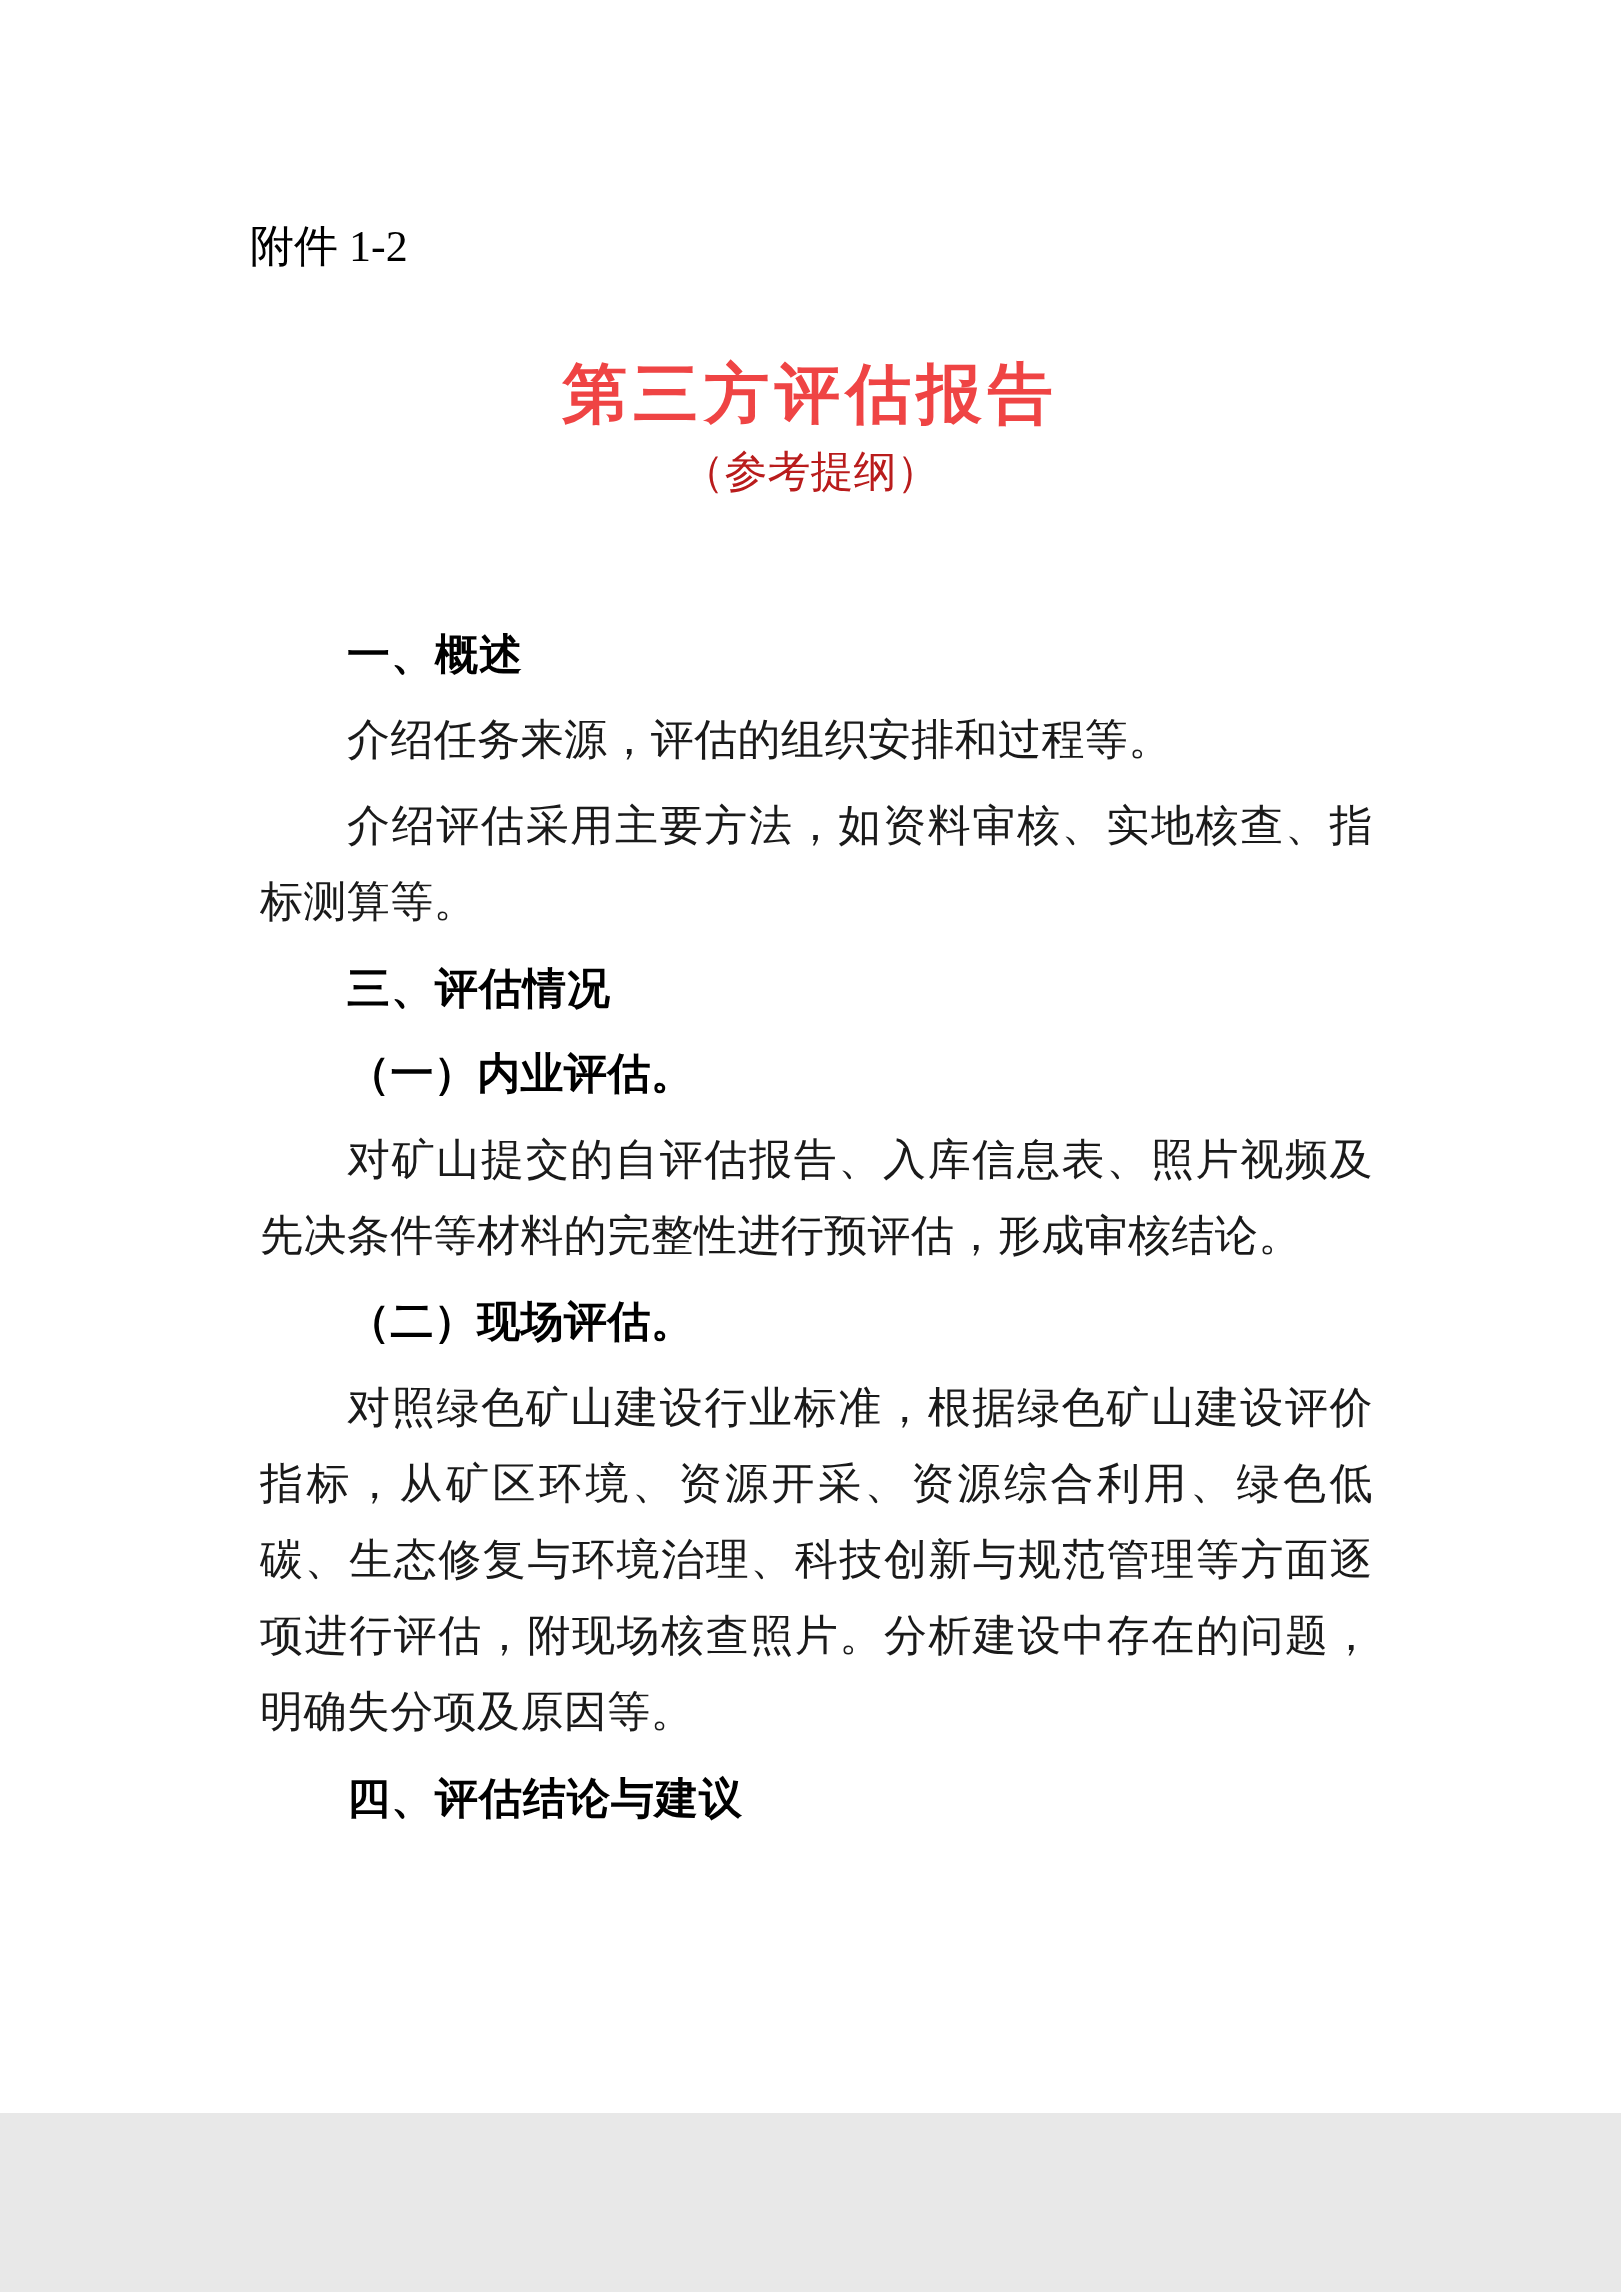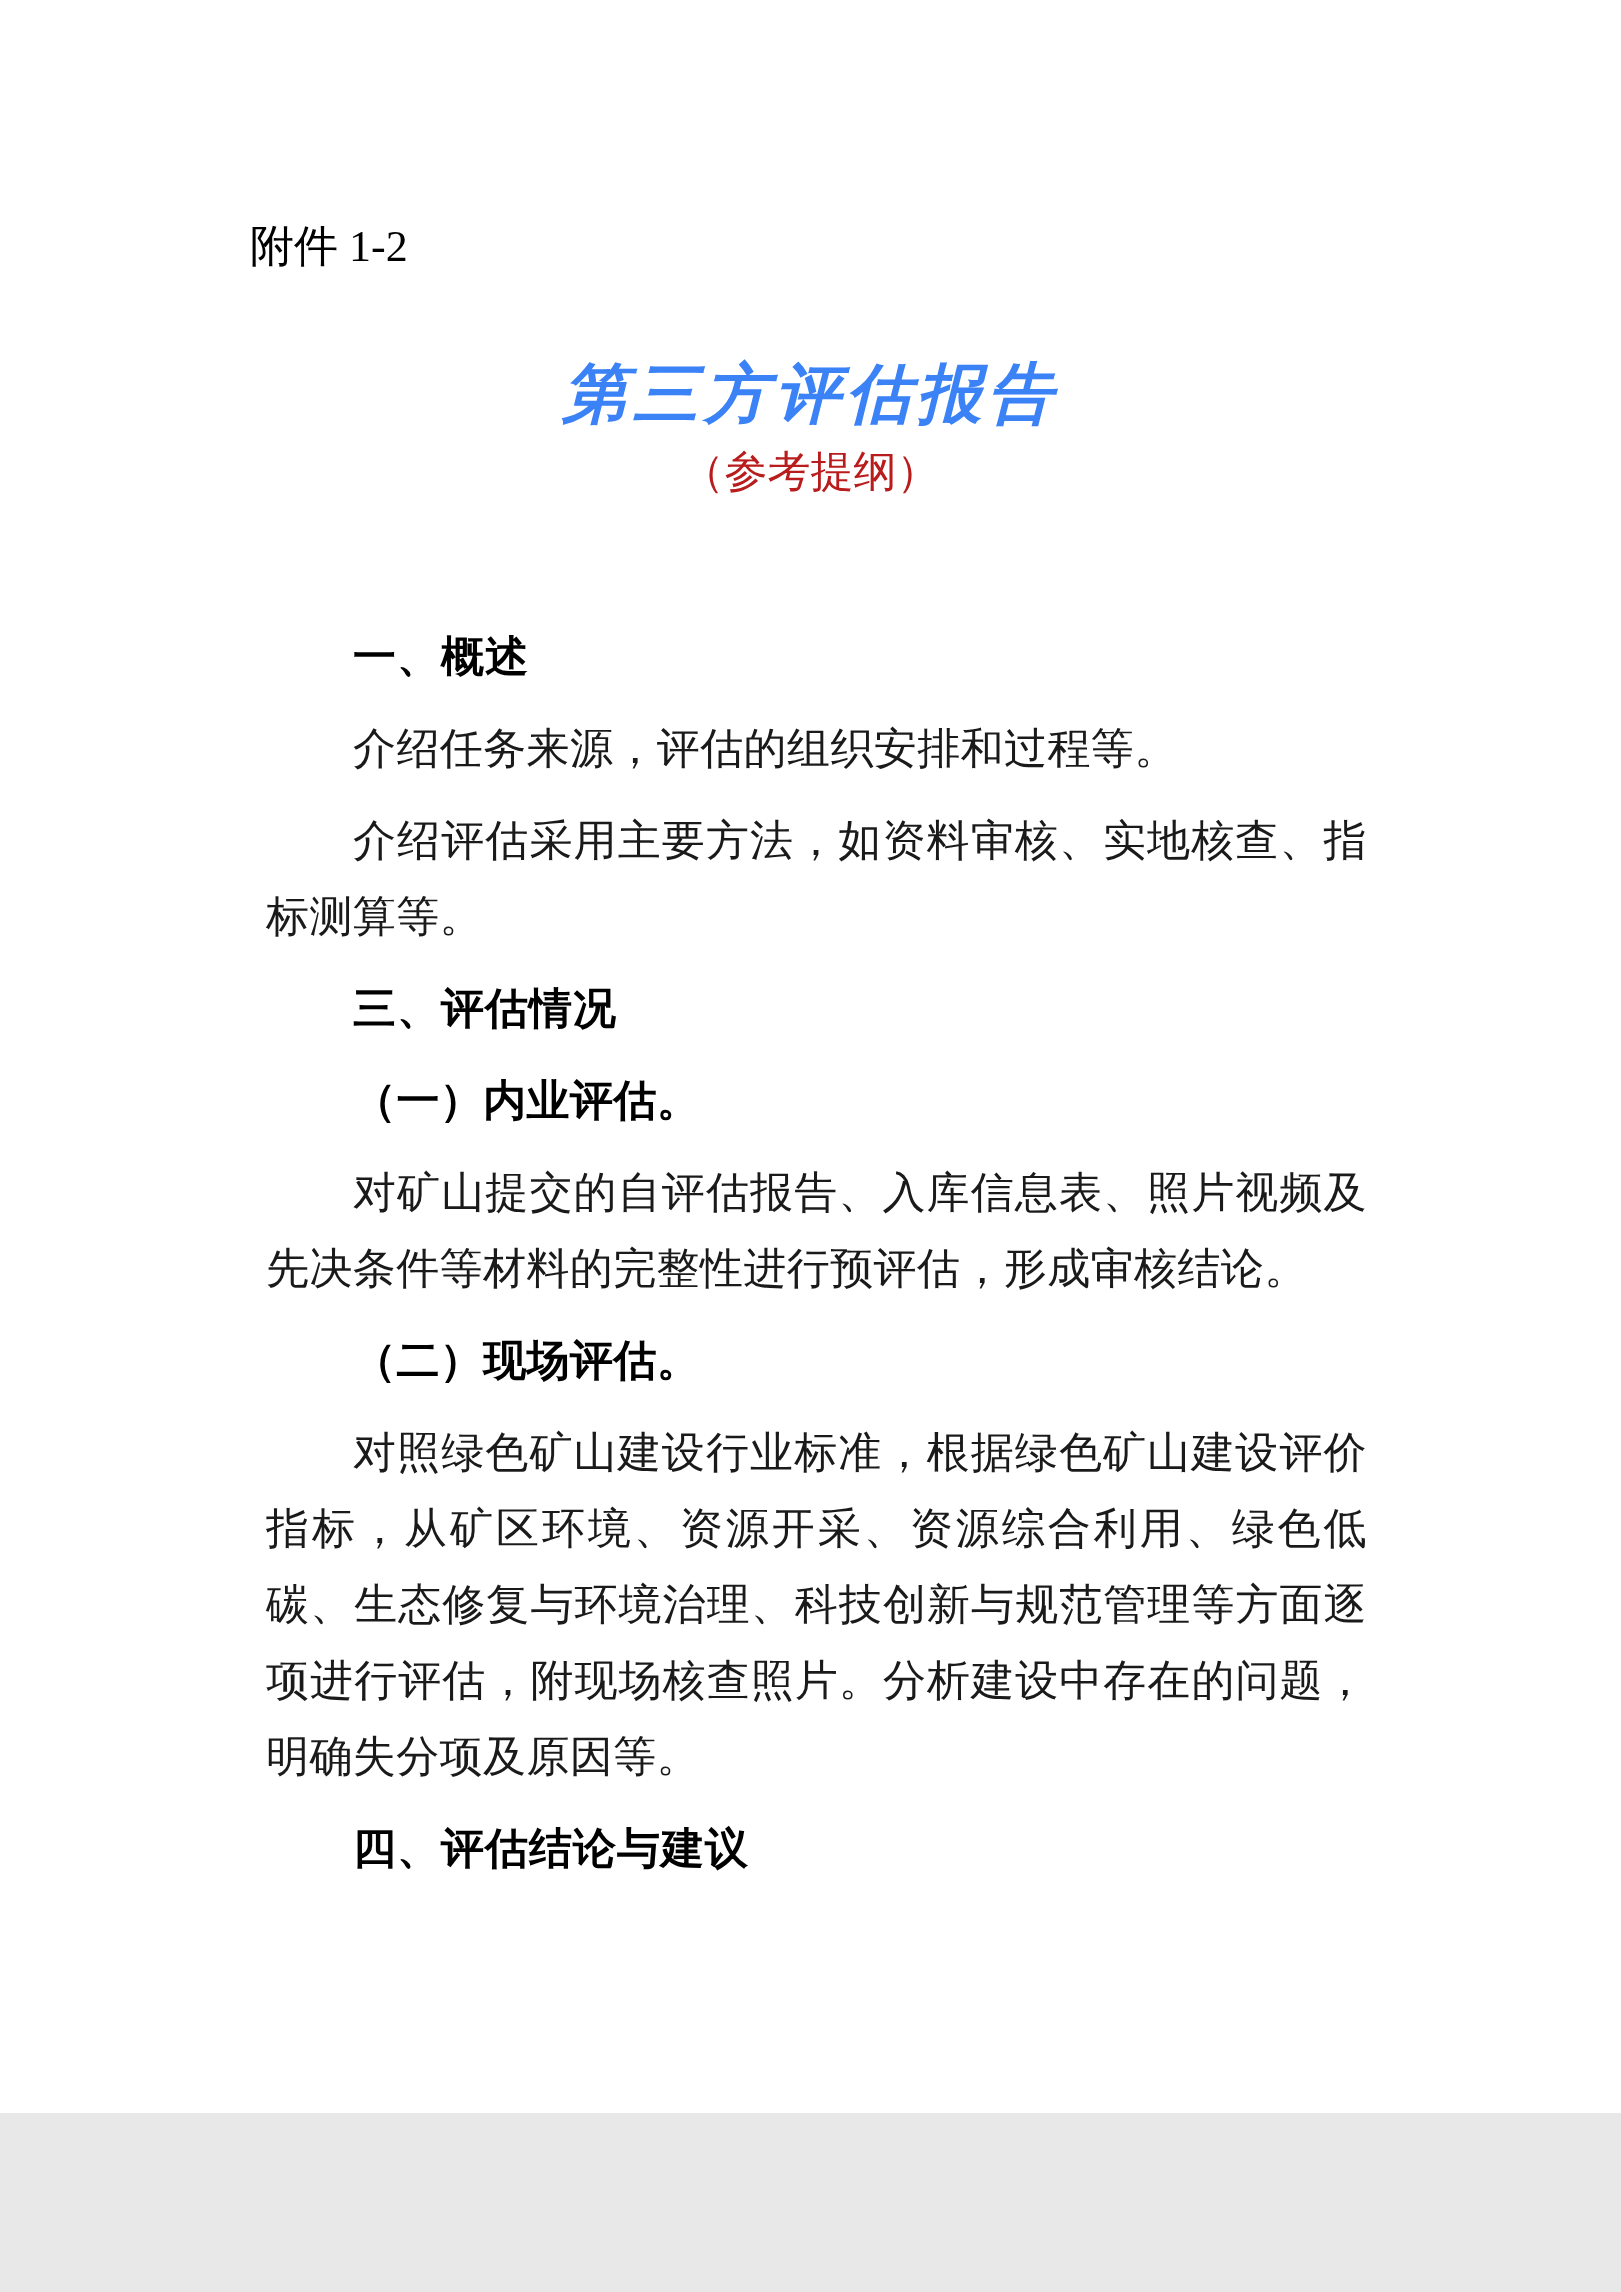--- a/index.html
+++ b/index.html
@@ -28,24 +28,23 @@
   }
   .doc-title {
     position: absolute;
     left: 0;
     right: 0;
     top: 356px;
     text-align: center;
     font-family: "DejaVu Serif", "Liberation Serif", serif;
     font-size: 65px;
     font-weight: bold;
-    font-style: italic; 
     letter-spacing: 5.9px;
     line-height: 1.15;
-    color: #3b82f6;
+    color: #ef4444;
   }
   .doc-subtitle {
     position: absolute;
     left: 0;
     right: 0;
     top: 446px;
     text-align: center;
     font-family: "Liberation Serif", "DejaVu Serif", serif;
     font-size: 43px;
     line-height: 1.2;
@@ -56,26 +55,25 @@
     left: 250px;
     top: 606px;
     width: 1133px;
     font-family: "Liberation Serif", "DejaVu Serif", serif;
     font-size: 43px;
     line-height: 76px;
     letter-spacing: 0.4px;
     color: #1a1a1a;
   }
   .body-text h2, .body-text h3, .body-text p {
-    margin: 16px;
+    margin: 10px;
     padding: 0;
     font-size: 43px;
     line-height: 76px;
     text-indent: 87px; 
-    font-family: Liberation Mono, monospace;
   }
   .sec-heading {
     font-family: "Liberation Sans", "DejaVu Sans", sans-serif;
     font-weight: 700;
     color: #000000;
     letter-spacing: 1px;
   }
   .subsec-heading {
     font-family: "Liberation Serif", "DejaVu Serif", serif;
     font-weight: 600; 

